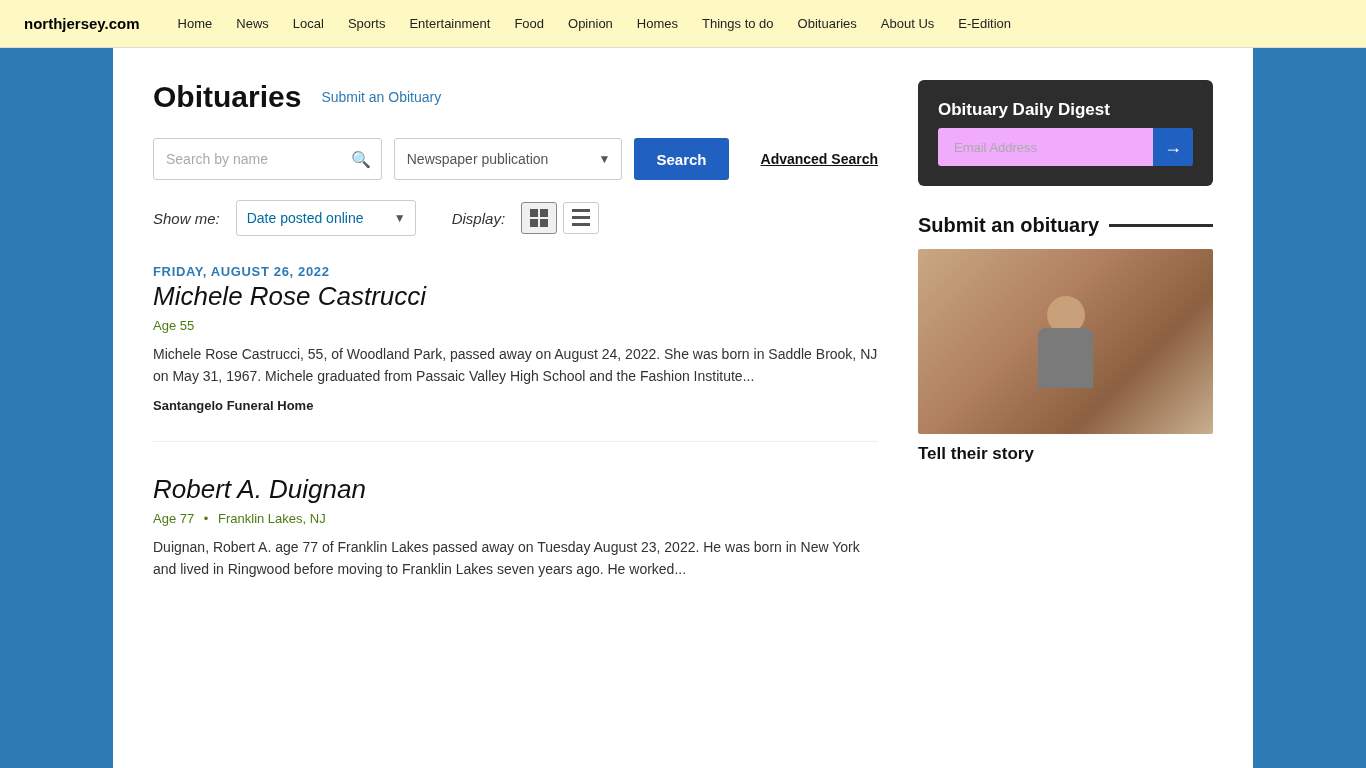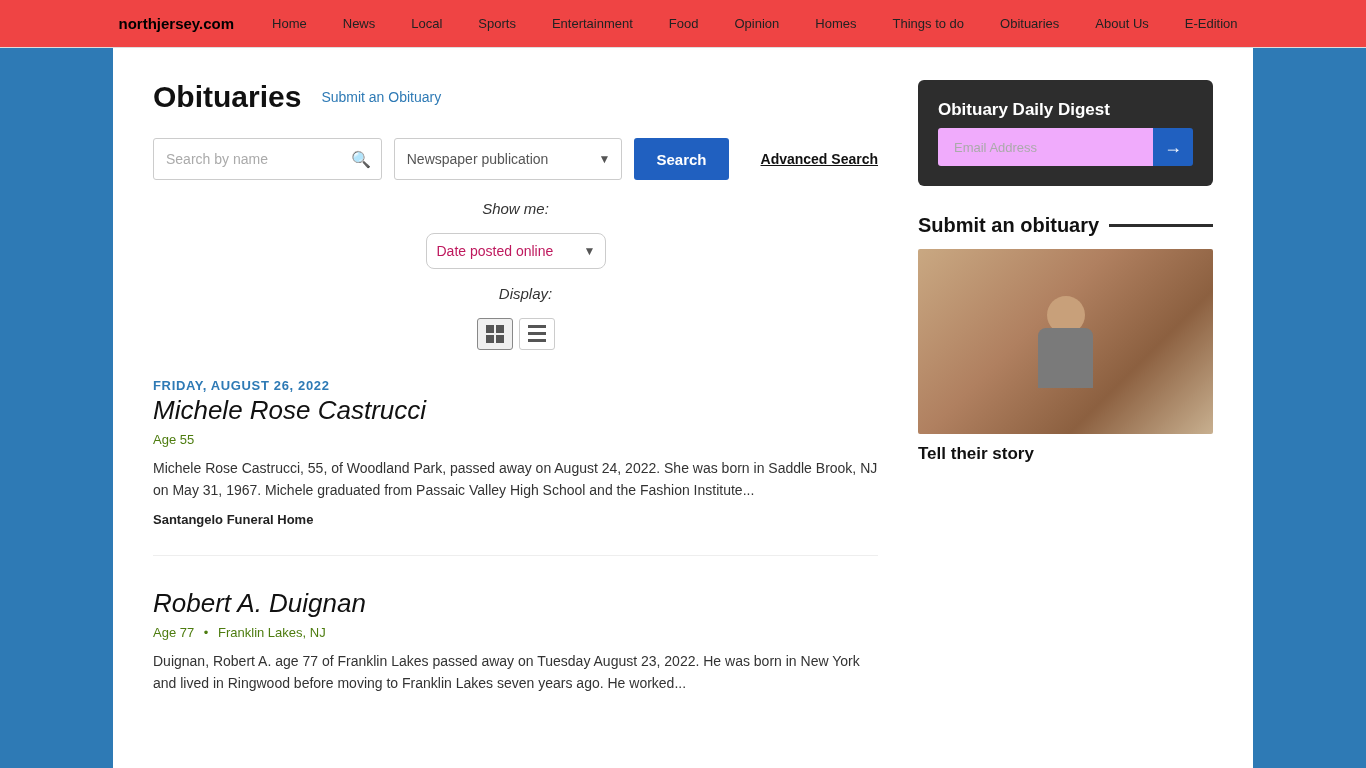--- a/index.html
+++ b/index.html
@@ -1,37 +1,36 @@
 <!DOCTYPE html>
 <html><head>
   <meta charset="utf-8">
   <style>
     * { box-sizing: border-box; margin: 0; padding: 0; }
     body { font-family: Arial, sans-serif; background: #2e7ab5; min-height: 768px; }
 
     
     .navbar {
-      background: #ef4444;
+      background: #fef9c3;
       border-bottom: 1px solid #ddd;
       display: flex;
       align-items: center;
       padding: 0 24px;
       height: 48px;
-      justify-content: center;
     }
     .nav-brand {
       font-weight: 900;
       font-size: 15px;
       color: #000;
       margin-right: 28px;
       white-space: nowrap;
     }
     .nav-links {
       display: flex;
-      gap: 16px;
+      gap: 4px;
       list-style: none;
     }
     .nav-links li a {
       color: #222;
       text-decoration: none;
       font-size: 13px;
       padding: 0 10px;
       line-height: 48px;
       display: block;
       white-space: nowrap;
@@ -157,37 +156,36 @@
       white-space: nowrap;
       margin-left: 20px;
     }
 
     
     .filter-row {
       display: flex;
       align-items: center;
       gap: 16px;
       margin-bottom: 28px;
-      flex-direction: column;
     }
     .show-me-label {
       font-style: italic;
       font-size: 15px;
       color: #333;
     }
     .filter-select-wrapper {
       position: relative;
     }
     .filter-select-wrapper select {
       height: 36px;
       border: 1.5px solid #ccc;
-      border-radius: 8px;
+      border-radius: 3px;
       padding: 0 32px 0 10px;
       font-size: 14px;
-      color: #be185d;
+      color: #0369a1;
       appearance: none;
       background: #fff;
       cursor: pointer;
       min-width: 180px;
     }
     .filter-arrow {
       position: absolute;
       right: 10px;
       top: 50%;
       transform: translateY(-50%);

